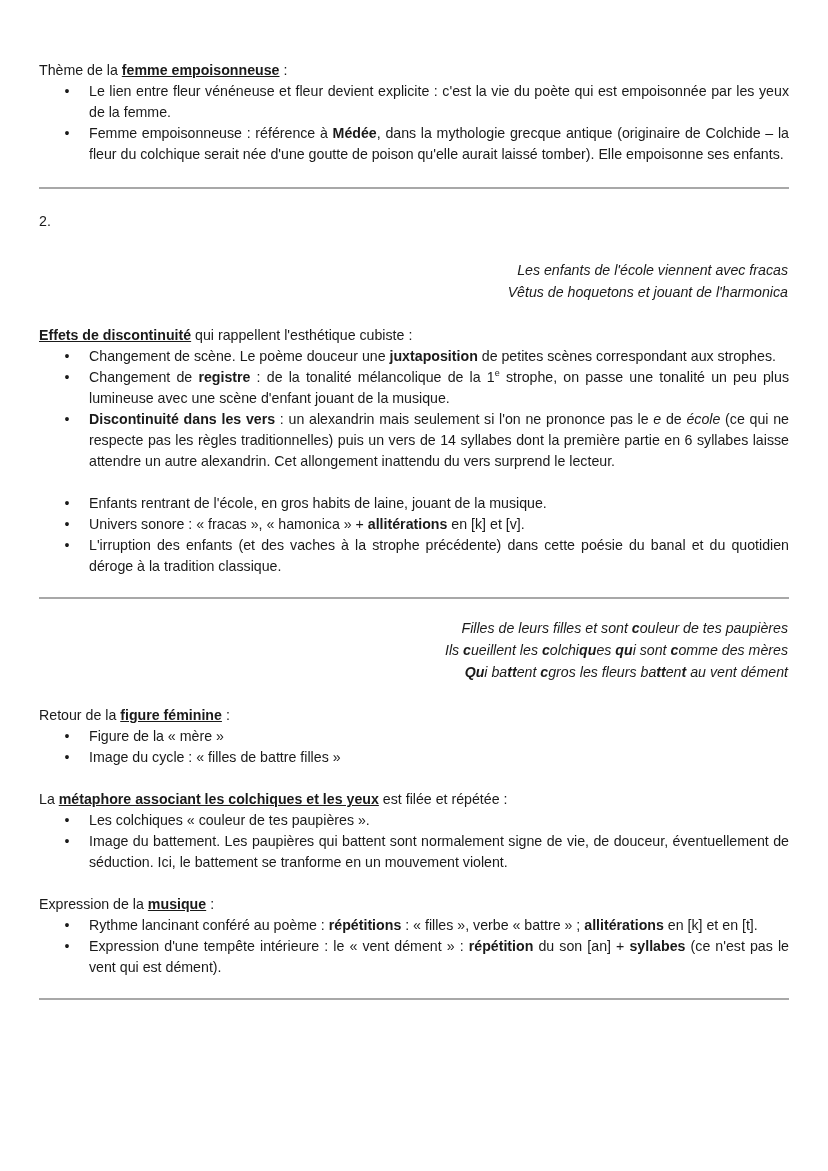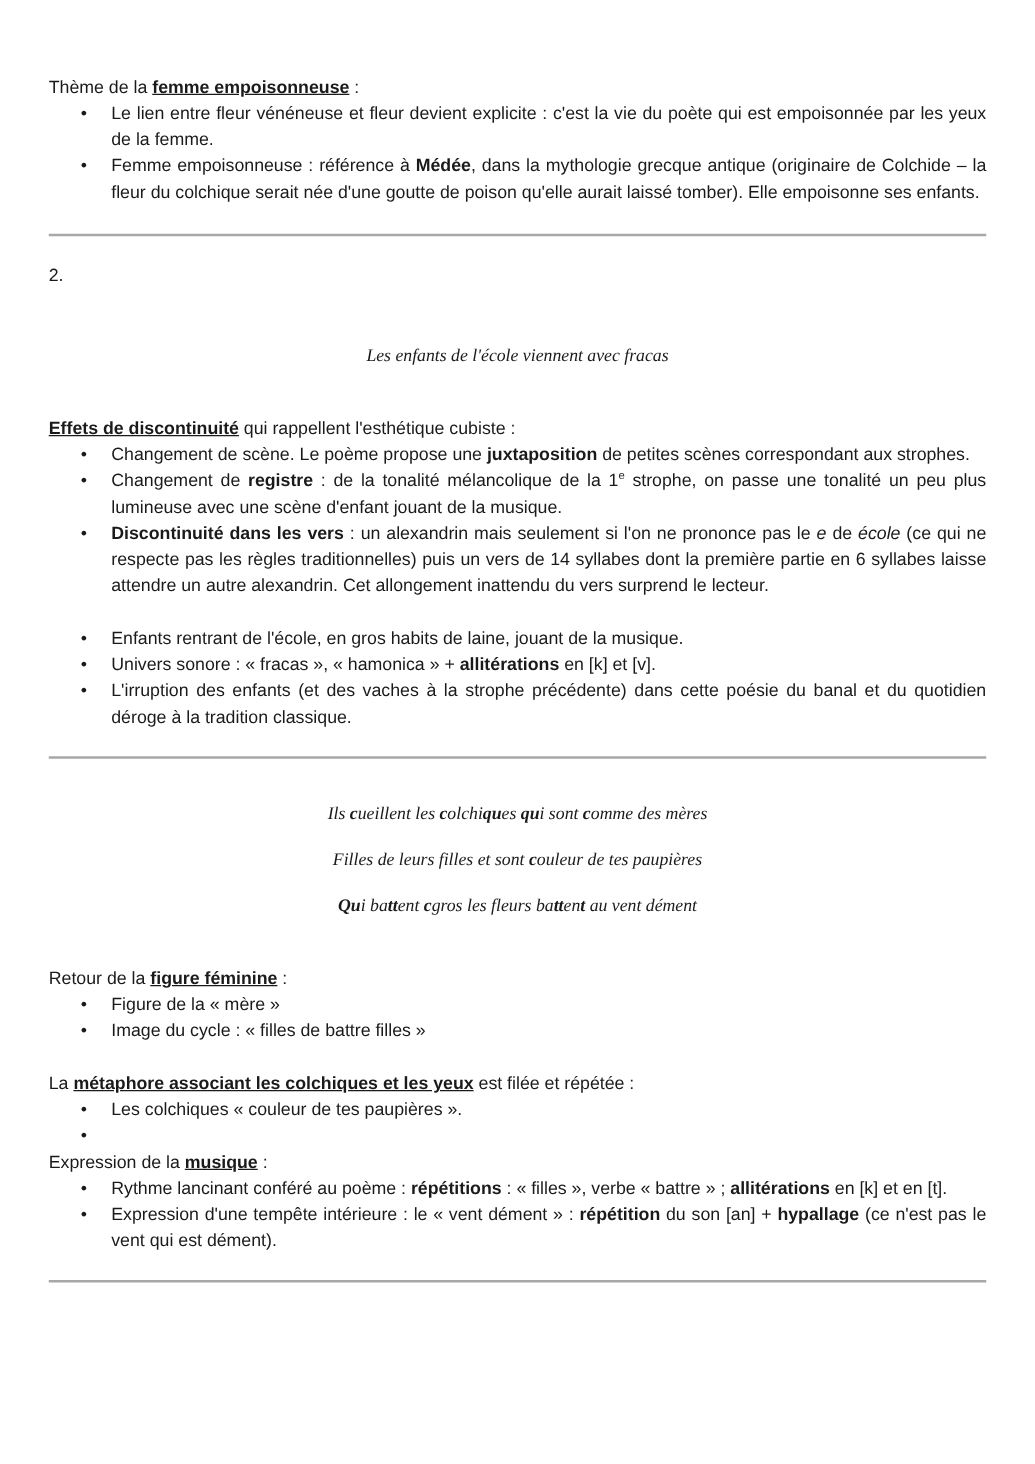--- a/index.html
+++ b/index.html
@@ -11,21 +11,21 @@
   .page { position: absolute; left: 39px; top: 60px; width: 750px; }
   .lead { margin: 0; }
   ul.bullets { list-style: none; margin: 0; padding: 0; }
   ul.bullets li { position: relative; padding-left: 50px; text-align: justify; }
   ul.bullets li .dot {
     position: absolute; left: 23px; top: 0; width: 10px; text-align: center;
   }
   .u { text-decoration: underline; font-weight: bold; text-align: right; }
   b, .b { font-weight: bold; }
   .rule { height: 0; border-top: 2px solid #a8a8a8; margin: 0; }
-  .poem { text-align: center; font-style: italic; margin: 16px; font-family: Liberation Serif, serif; }
+  .poem { text-align: right; font-style: italic; margin: 1px; }
   .num { margin: 0; }
   .gap-s { height: 21px; }
   .sup { font-size: 9px; vertical-align: super; line-height: 0; }
 </style>
 </head>
 <body>
 
 <div class="page">
 
   <p class="lead"><span>Thème de la </span><span class="u">femme empoisonneuse</span><span> :</span></p>
@@ -34,60 +34,61 @@
     <li><span class="dot">•</span><span>Femme empoisonneuse : référence à </span><b>Médée</b><span>, dans la mythologie grecque antique (originaire de Colchide – la fleur du colchique serait née d'une goutte de poison qu'elle aurait laissé tomber). Elle empoisonne ses enfants.</span></li>
   </ul>
 
   <div style="height:22px"></div>
   <div class="rule"></div>
   <div style="height:22px"></div>
 
   <p class="num">2.</p>
   <div style="height:27px"></div>
   <p class="poem">Les enfants de l'école viennent avec fracas</p>
+  <p class="poem">Vêtus de hoquetons et jouant de l'harmonica</p>
   <div class="gap-s"></div>
 
   <p class="lead"><span class="u">Effets de discontinuité</span><span> qui rappellent l'esthétique cubiste :</span></p>
   <ul class="bullets">
-    <li><span class="dot">•</span><span>Changement de scène. Le poème propose une </span><b>juxtaposition</b><span> de petites scènes correspondant aux strophes.</span></li>
+    <li><span class="dot">•</span><span>Changement de scène. Le poème douceur une </span><b>juxtaposition</b><span> de petites scènes correspondant aux strophes.</span></li>
     <li><span class="dot">•</span><span>Changement de </span><b>registre</b><span> : de la tonalité mélancolique de la 1</span><span class="sup">e</span><span> strophe, on passe une tonalité un peu plus lumineuse avec une scène d'enfant jouant de la musique.</span></li>
     <li><span class="dot">•</span><b>Discontinuité dans les vers</b><span> : un alexandrin mais seulement si l'on ne prononce pas le </span><i>e</i><span> de </span><i>école</i><span> (ce qui ne respecte pas les règles traditionnelles) puis un vers de 14 syllabes dont la première partie en 6 syllabes laisse attendre un autre alexandrin. Cet allongement inattendu du vers surprend le lecteur.</span></li>
   </ul>
   <div class="gap-s"></div>
 
   <ul class="bullets">
     <li><span class="dot">•</span><span>Enfants rentrant de l'école, en gros habits de laine, jouant de la musique.</span></li>
     <li><span class="dot">•</span><span>Univers sonore : « fracas », « hamonica » + </span><b>allitérations</b><span> en [k] et [v].</span></li>
     <li><span class="dot">•</span><span>L'irruption des enfants (et des vaches à la strophe précédente) dans cette poésie du banal et du quotidien déroge à la tradition classique.</span></li>
   </ul>
 
   <div style="height:20px"></div>
   <div class="rule"></div>
   <div style="height:18px"></div>
 
+  <p class="poem"><span>Filles de leurs filles et sont </span><span style="font-weight: bold;">c</span><span>ouleur de tes paupières</span></p>
   <p class="poem"><span>Ils </span><span style="font-weight: bold;">c</span><span>ueillent les </span><span style="font-weight: bold;">c</span><span>olchi</span><span style="font-weight: bold;">qu</span><span>es </span><span style="font-weight: bold;">qu</span><span>i sont </span><span style="font-weight: bold;">c</span><span>omme des mères</span></p>
-  <p class="poem"><span>Filles de leurs filles et sont </span><span style="font-weight: bold;">c</span><span>ouleur de tes paupières</span></p>
   <p class="poem"><span style="font-weight: bold;">Qu</span><span>i ba</span><span style="font-weight: bold;">tt</span><span>ent </span><span style="font-weight: bold;">c</span><span>gros les fleurs ba</span><span style="font-weight: bold;">tt</span><span>en</span><span style="font-weight: bold;">t</span><span> au vent dément</span></p>
   <div class="gap-s"></div>
 
   <p class="lead"><span>Retour de la </span><span class="u">figure féminine</span><span> :</span></p>
   <ul class="bullets">
     <li><span class="dot">•</span><span>Figure de la « mère »</span></li>
     <li><span class="dot">•</span><span>Image du cycle : « filles de battre filles »</span></li>
   </ul>
   <div class="gap-s"></div>
 
   <p class="lead"><span>La </span><span class="u">métaphore associant les colchiques et les yeux</span><span> est filée et répétée :</span></p>
   <ul class="bullets">
     <li><span class="dot">•</span><span>Les colchiques « couleur de tes paupières ».</span></li>
-    <li><span class="dot">•</span></li>
+    <li><span class="dot">•</span><span>Image du battement. Les paupières qui battent sont normalement signe de vie, de douceur, éventuellement de séduction. Ici, le battement se tranforme en un mouvement violent.</span></li>
   </ul>
   <div class="gap-s"></div>
 
   <p class="lead"><span>Expression de la </span><span class="u">musique</span><span> :</span></p>
   <ul class="bullets">
     <li><span class="dot">•</span><span>Rythme lancinant conféré au poème : </span><b>répétitions</b><span> : « filles », verbe « battre » ; </span><b>allitérations</b><span> en [k] et en [t].</span></li>
-    <li><span class="dot">•</span><span>Expression d'une tempête intérieure : le « vent dément » : </span><b>répétition</b><span> du son [an] + </span><b>hypallage</b><span> (ce n'est pas le vent qui est dément).</span></li>
+    <li><span class="dot">•</span><span>Expression d'une tempête intérieure : le « vent dément » : </span><b>répétition</b><span> du son [an] + </span><b>syllabes</b><span> (ce n'est pas le vent qui est dément).</span></li>
   </ul>
 
   <div style="height:20px"></div>
   <div class="rule"></div>
 </div>
 
 </body></html>

